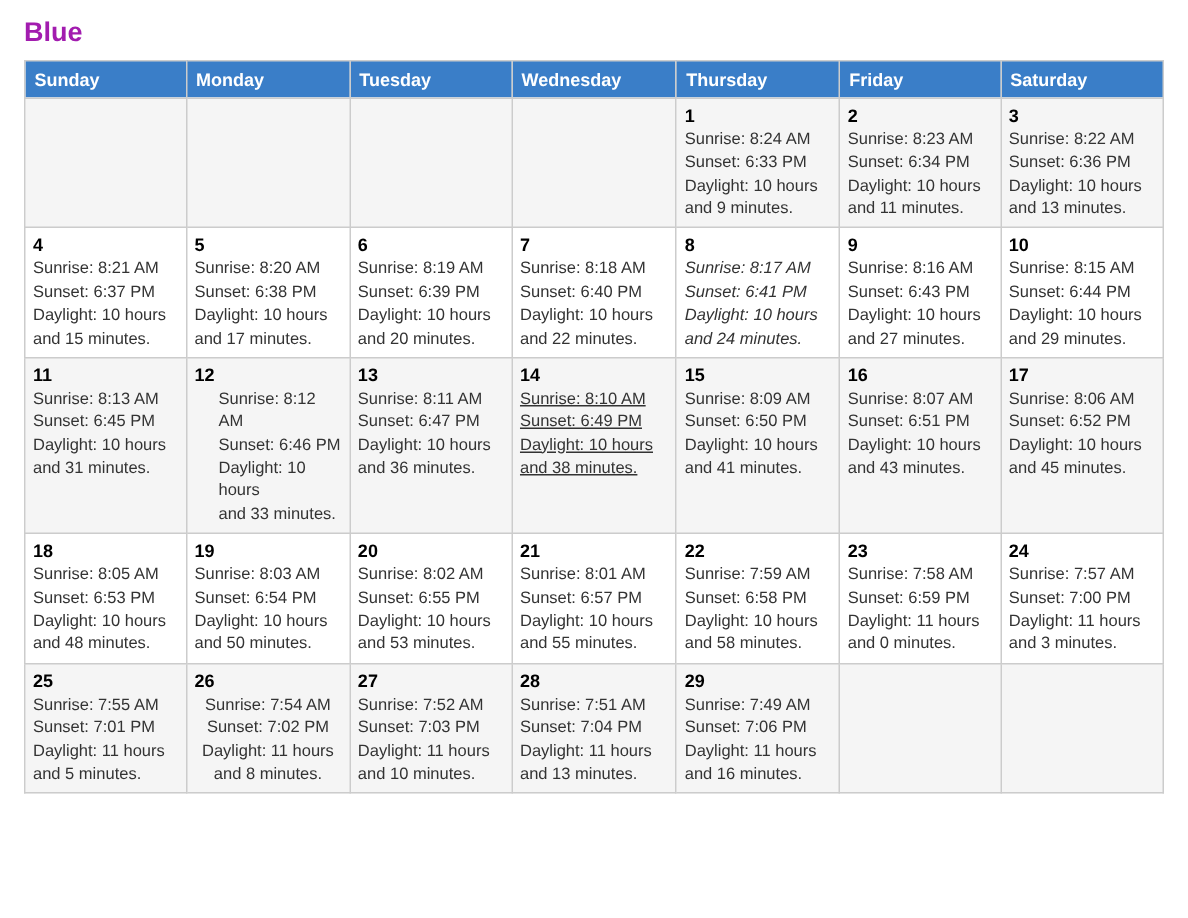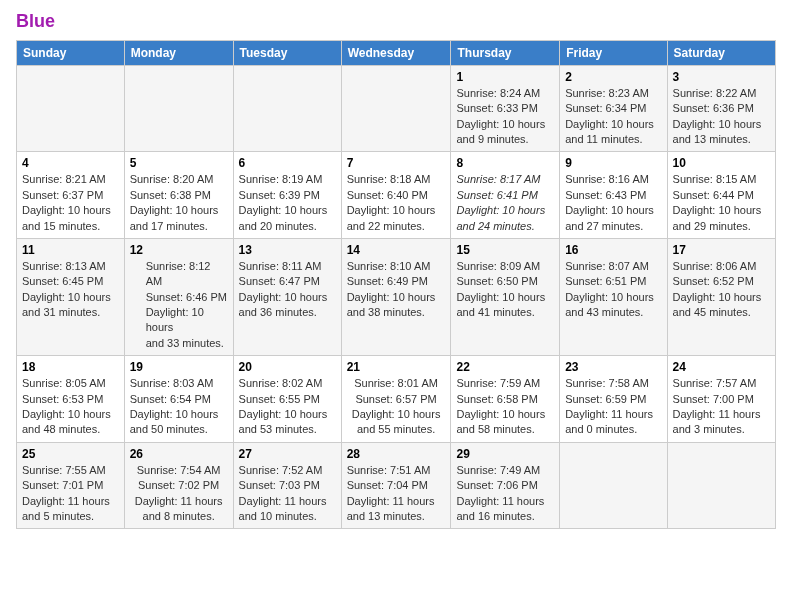--- a/index.html
+++ b/index.html
@@ -208,21 +208,21 @@
         </td>
         <td>
           <span class="day-number">13</span>
           <div class="day-info" style="white-space: pre-line;">Sunrise: 8:11 AM
 Sunset: 6:47 PM
 Daylight: 10 hours
 and 36 minutes.</div>
         </td>
         <td>
           <span class="day-number">14</span>
-          <div class="day-info" style="white-space: pre-line;">Sunrise: 8:10 AM
+          <div class="day-info" style="white-space: pre-line; text-decoration: underline;">Sunrise: 8:10 AM
 Sunset: 6:49 PM
 Daylight: 10 hours
 and 38 minutes.</div>
         </td>
         <td>
           <span class="day-number">15</span>
           <div class="day-info" style="white-space: pre-line;">Sunrise: 8:09 AM
 Sunset: 6:50 PM
 Daylight: 10 hours
 and 41 minutes.</div>
@@ -259,21 +259,21 @@
         </td>
         <td>
           <span class="day-number">20</span>
           <div class="day-info" style="white-space: pre-line;">Sunrise: 8:02 AM
 Sunset: 6:55 PM
 Daylight: 10 hours
 and 53 minutes.</div>
         </td>
         <td>
           <span class="day-number">21</span>
-          <div class="day-info" style="white-space: pre-line; text-align: center;">Sunrise: 8:01 AM
+          <div class="day-info" style="white-space: pre-line;">Sunrise: 8:01 AM
 Sunset: 6:57 PM
 Daylight: 10 hours
 and 55 minutes.</div>
         </td>
         <td>
           <span class="day-number">22</span>
           <div class="day-info" style="white-space: pre-line;">Sunrise: 7:59 AM
 Sunset: 6:58 PM
 Daylight: 10 hours
 and 58 minutes.</div>

